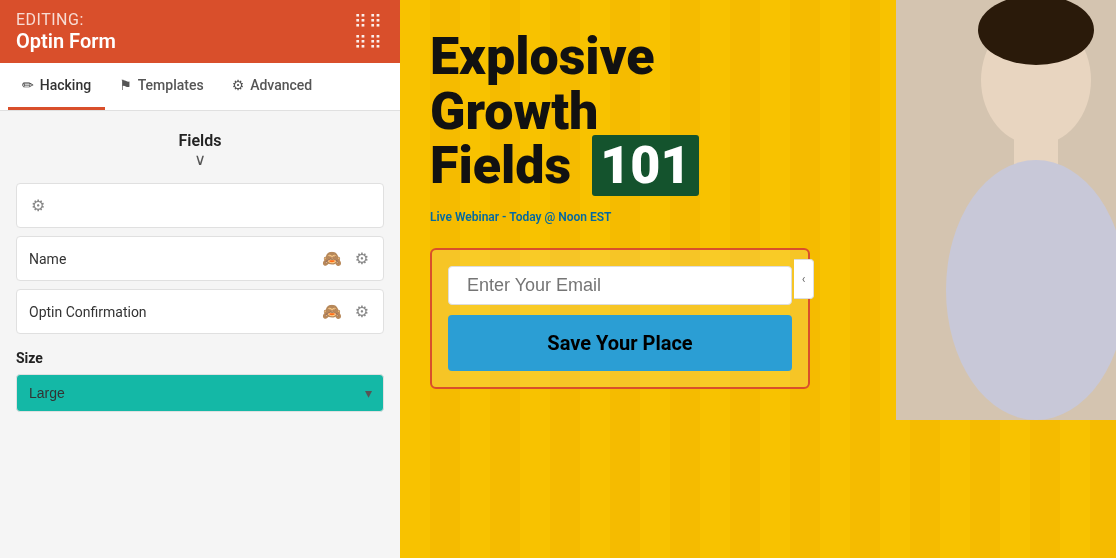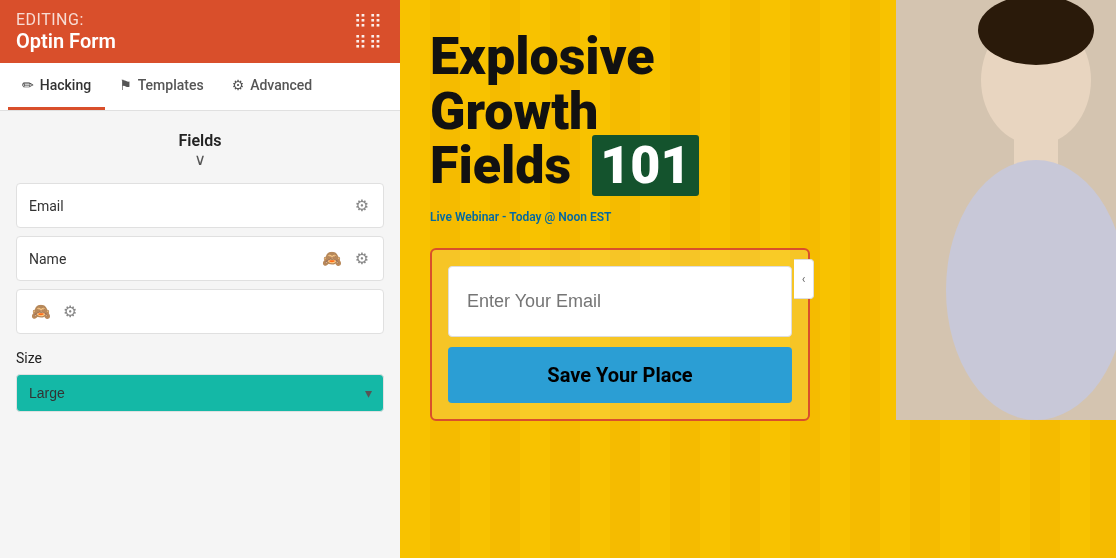--- a/index.html
+++ b/index.html
@@ -122,21 +122,21 @@
       cursor: pointer;
       padding: 2px;
     }
 
     
     .size-section {
       margin-top: 16px;
     }
     .size-label {
       font-size: 14px;
-      font-weight: 400;
+      font-weight: 700;
       color: #222;
       margin-bottom: 8px;
     }
     .size-select-wrap {
       position: relative;
     }
     .size-select {
       width: 100%;
       padding: 10px 36px 10px 12px;
       border: 1px solid #e0e0e0;
@@ -229,21 +229,21 @@
     .optin-form-area {
       border: 2px solid #d94f2b;
       border-radius: 6px;
       padding: 16px;
       background: rgba(255,255,255,0.15);
       width: 380px;
     }
 
     .email-input-field {
       width: 100%;
-      padding: 24px 18px;
+      padding: 8px 18px;
       border: 1px solid #ddd;
       border-radius: 4px;
       font-size: 18px;
       color: #8b5cf6;
       background: #fff;
       margin-bottom: 10px;
       outline: none;
     }
 
     .cta-button {
@@ -303,35 +303,35 @@
   </div>
 
   <div class="panel-body">
 
     <div class="section-header">
       <span class="section-title">Fields</span>
       <span class="chevron-icon">∨</span>
     </div>
 
     <div class="field-row">
-      <span class="field-label">Email</span>
       <div class="field-actions">
         <span class="field-icon-btn">⚙</span>
       </div>
     </div>
 
     <div class="field-row">
       <span class="field-label">Name</span>
       <div class="field-actions">
         <span class="field-icon-btn">🙈</span>
         <span class="field-icon-btn">⚙</span>
       </div>
     </div>
 
     <div class="field-row">
+      <span class="field-label">Optin Confirmation</span>
       <div class="field-actions">
         <span class="field-icon-btn">🙈</span>
         <span class="field-icon-btn">⚙</span>
       </div>
     </div>
 
     <div class="size-section">
       <div class="size-label">Size</div>
       <div class="size-select-wrap">
         <select class="size-select">

